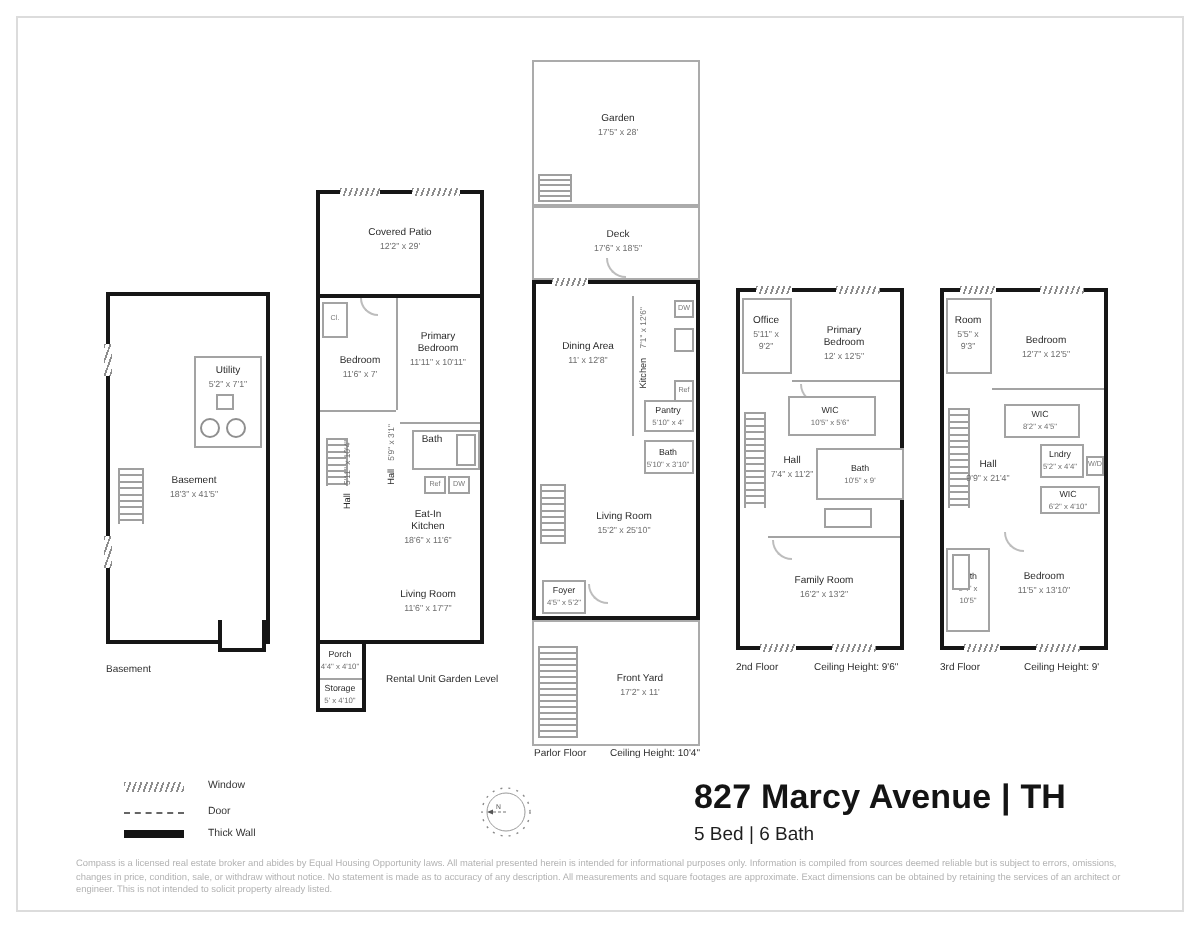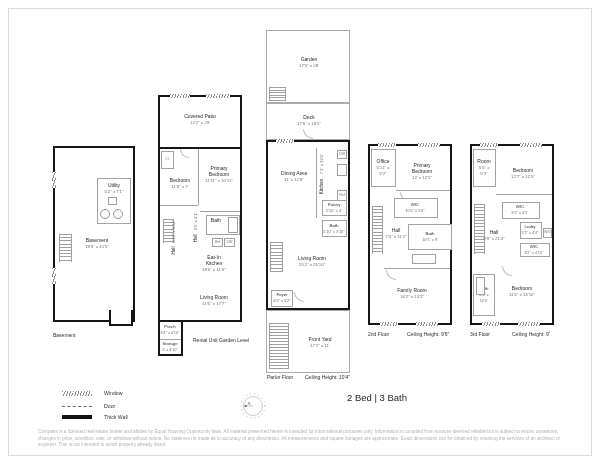--- a/index.html
+++ b/index.html
@@ -300,17 +300,18 @@
 
   <svg class="rose" width="28" height="28" viewBox="0 0 28 28">
     <circle cx="14" cy="14" r="12" fill="none" stroke="#8a8a8a" stroke-width="0.7" stroke-dasharray="1 3.1"></circle>
     <circle cx="14" cy="14" r="9.5" fill="none" stroke="#9a9a9a" stroke-width="0.5"></circle>
     <line x1="14" y1="14" x2="6" y2="14" stroke="#777" stroke-width="0.6" stroke-dasharray="1.5 1"></line>
     <polygon points="4.5,14 7.5,12.8 7.5,15.2" fill="#555"></polygon>
     <text x="9" y="12.5" font-size="3.4" fill="#555" font-family="Liberation Sans, sans-serif">N</text>
   </svg>
 
   <div class="title">
-    <div class="sub">2 Bed | 3 Bath</div>
+    <h1>827 Marcy Avenue | TH</h1>
+    <div class="sub">5 Bed | 6 Bath</div>
   </div>
 
   <div class="disclaimer">Compass is a licensed real estate broker and abides by Equal Housing Opportunity laws. All material presented herein is intended for informational purposes only. Information is compiled from sources deemed reliable but is subject to errors, omissions, changes in price, condition, sale, or withdraw without notice. No statement is made as to accuracy of any description. All measurements and square footages are approximate. Exact dimensions can be obtained by retaining the services of an architect or engineer. This is not intended to solicit property already listed.</div>
 </div>
 
 </body></html>

